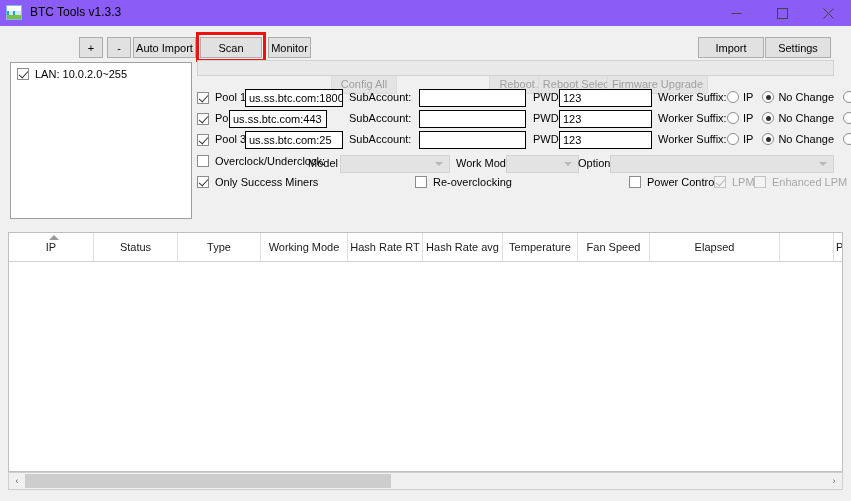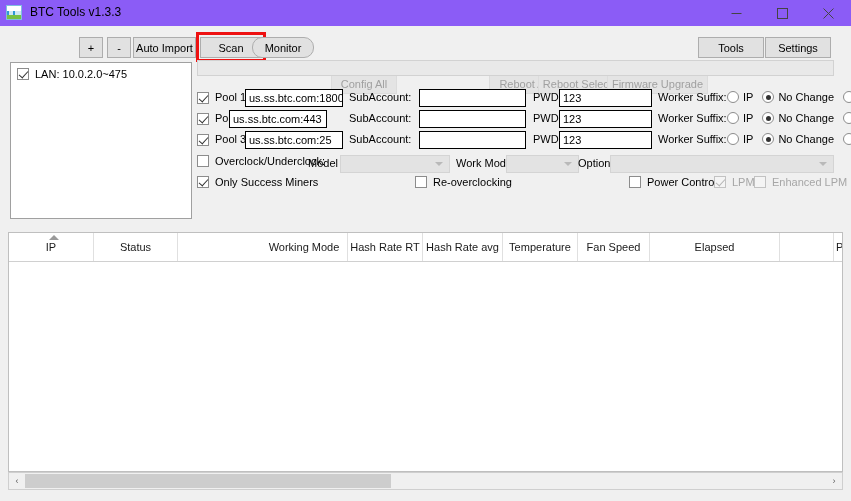--- a/index.html
+++ b/index.html
@@ -332,34 +332,34 @@
       <span class="cb"></span>
       <span class="lbl">IP Ranges:</span>
     </div>
   </div>
 
   <button class="btn" style="left:79px; top:37px; width:24px;">+</button>
   <button class="btn" style="left:107px; top:37px; width:24px;">-</button>
   <button class="btn" style="left:133px; top:37px; width:63px;">Auto Import</button>
   <button class="btn" style="left:200px; top:37px; width:62px;">Scan</button>
   <div class="red-highlight" style="left:196px; top:32px; width:70px; height:30px;"></div>
-  <button class="btn" style="left:252px; top:37px; width:62px;border-radius:10px;">Monitor</button>
+  <button class="btn" style="left:268px; top:37px; width:43px;">Monitor</button>
   <button class="btn disabled" style="left:331px; top:37px; width:66px;">Config All</button>
   <button class="btn disabled" style="left:489px; top:37px; width:71px;">Reboot All</button>
   <button class="btn disabled" style="left:538px; top:37px; width:91px;">Reboot Selected</button>
   <button class="btn disabled" style="left:607px; top:37px; width:101px;">Firmware Upgrade</button>
-  <button class="btn" style="left:698px; top:37px; width:66px;">Tools</button>
+  <button class="btn" style="left:698px; top:37px; width:66px;">Import</button>
   <button class="btn" style="left:765px; top:37px; width:66px;">Settings</button>
 
   <div class="wide-field" style="left:197px; top:60px; width:637px; height:16px;"></div>
 
   <div class="lanbox">
     <div class="lan-item">
       <span class="cb checked"></span>
-      <span class="lbl">LAN: 10.0.2.0~475</span>
+      <span class="lbl">LAN: 10.0.2.0~255</span>
     </div>
   </div>
 
   <div class="pool-row" style="top:89px; width:640px;">
     <span class="cb checked"></span>
     <span class="plabel">Pool 1:</span>
     <div class="tbox" style="left:48px; top:0; width:98px;">us.ss.btc.com:1800</div>
     <span class="inl-label" style="left:152px;">SubAccount:</span>
     <div class="tbox" style="left:222px; top:0; width:107px;"></div>
     <span class="inl-label" style="left:336px;">PWD:</span>
@@ -464,20 +464,21 @@
   <div class="ocrow" style="left:754px; top:176px;">
     <span class="cb dis"></span>
     <span class="lbl" style="color:#a6a6a6;">Enhanced LPM</span>
   </div>
 
   <div class="table">
     <div class="thead">
       <div class="sort-caret"></div>
       <div class="th" style="left:0px;   width:85px;">IP</div>
       <div class="th" style="left:85px;  width:84px;">Status</div>
+      <div class="th" style="left:169px; width:83px;">Type</div>
       <div class="th" style="left:252px; width:87px;">Working Mode</div>
       <div class="th" style="left:339px; width:75px;">Hash Rate RT</div>
       <div class="th" style="left:414px; width:80px;">Hash Rate avg</div>
       <div class="th" style="left:494px; width:75px;">Temperature</div>
       <div class="th" style="left:569px; width:72px;">Fan Speed</div>
       <div class="th" style="left:641px; width:130px;">Elapsed</div>
       <div class="th" style="left:771px; width:54px;"></div>
       <div class="th" style="left:825px; width:20px; justify-content:flex-start; padding-left:2px;">P</div>
     </div>
     <div class="tbody"></div>

